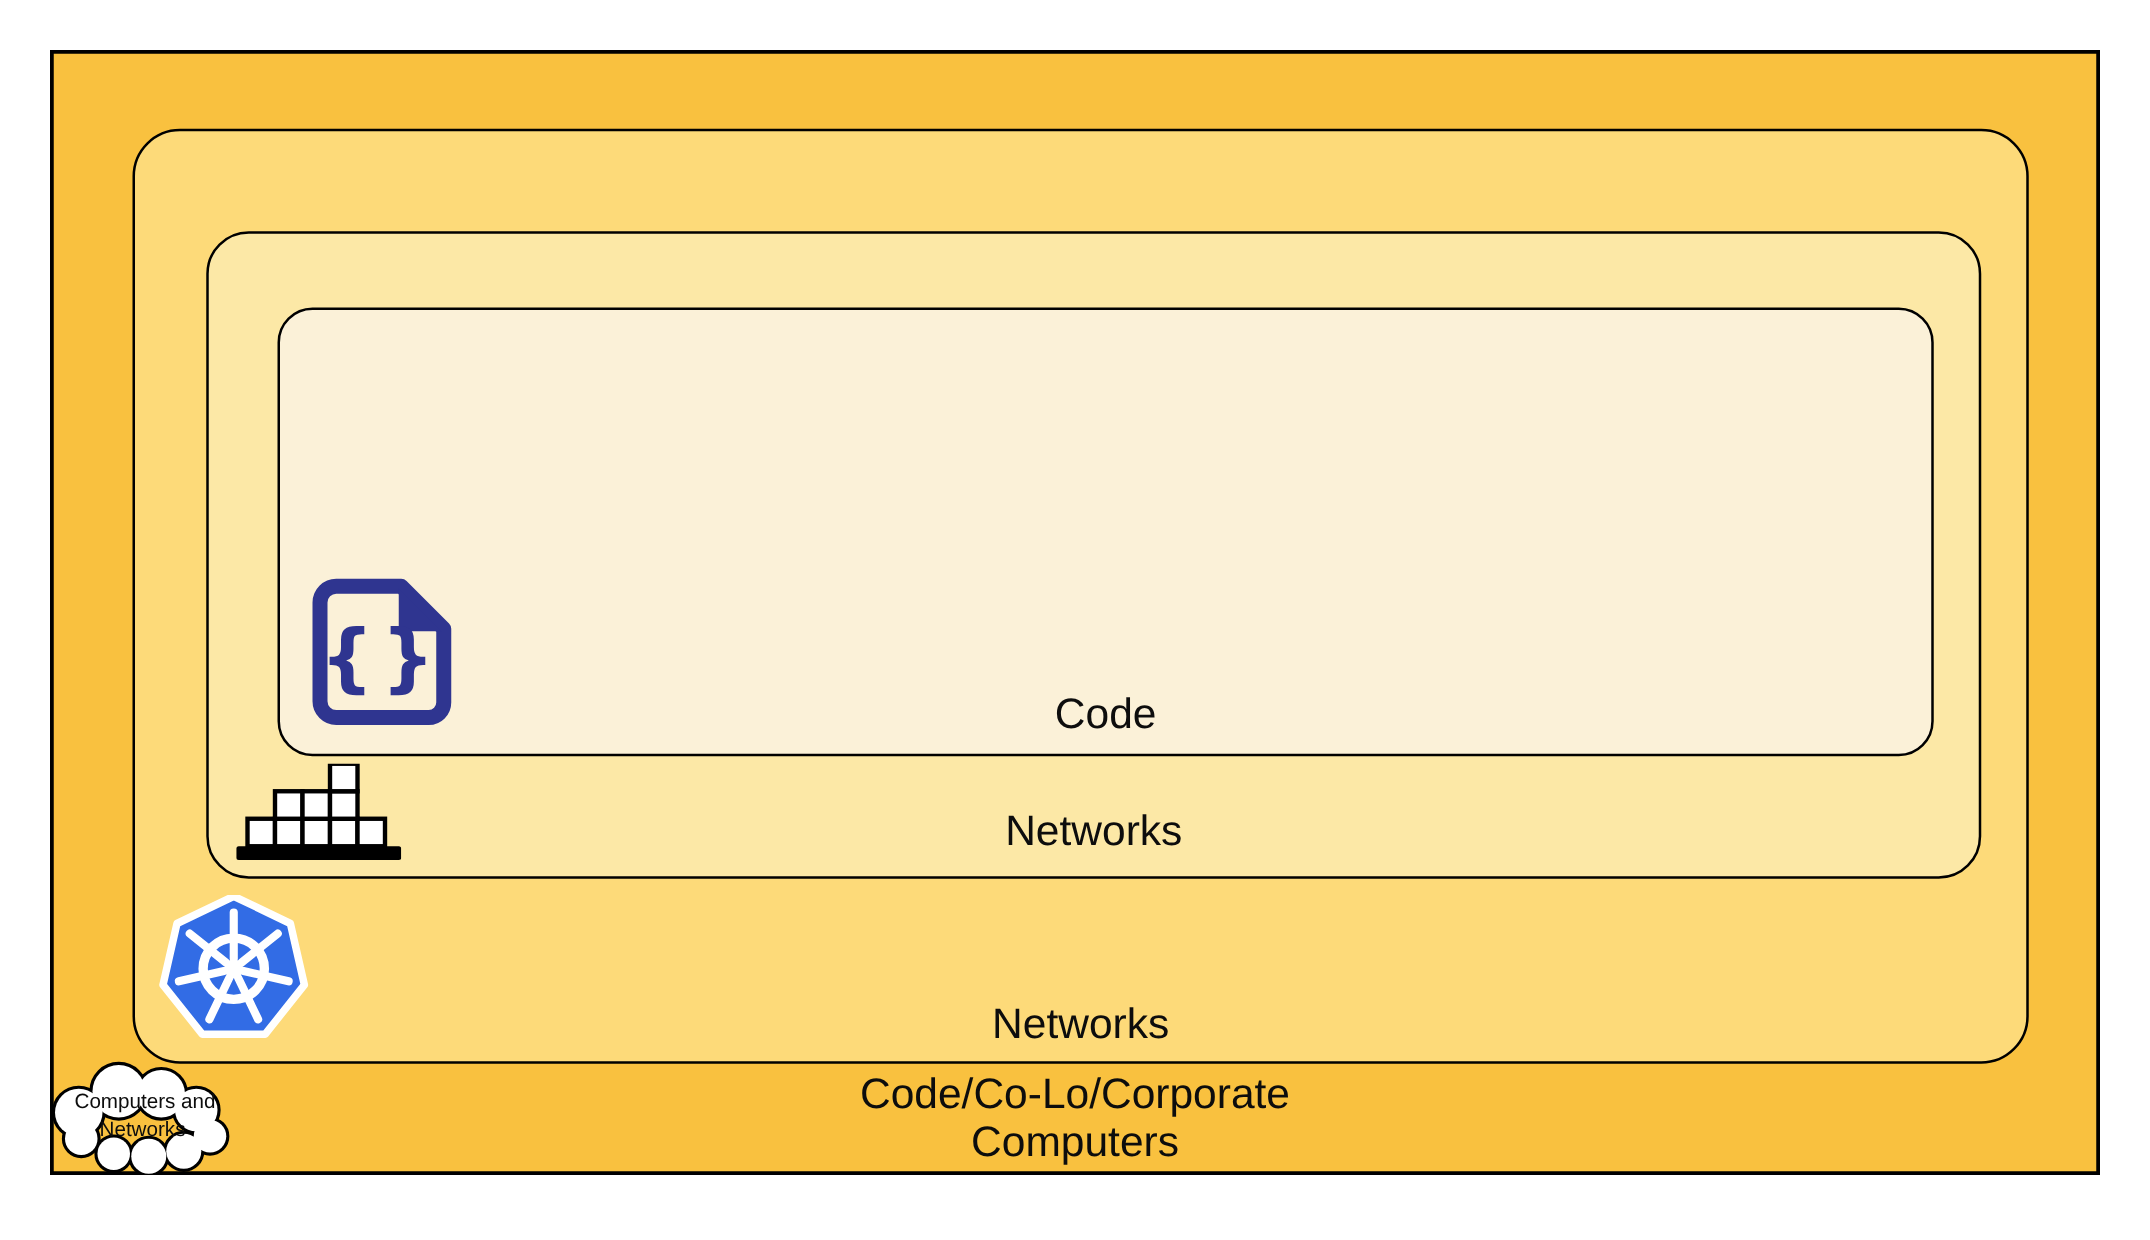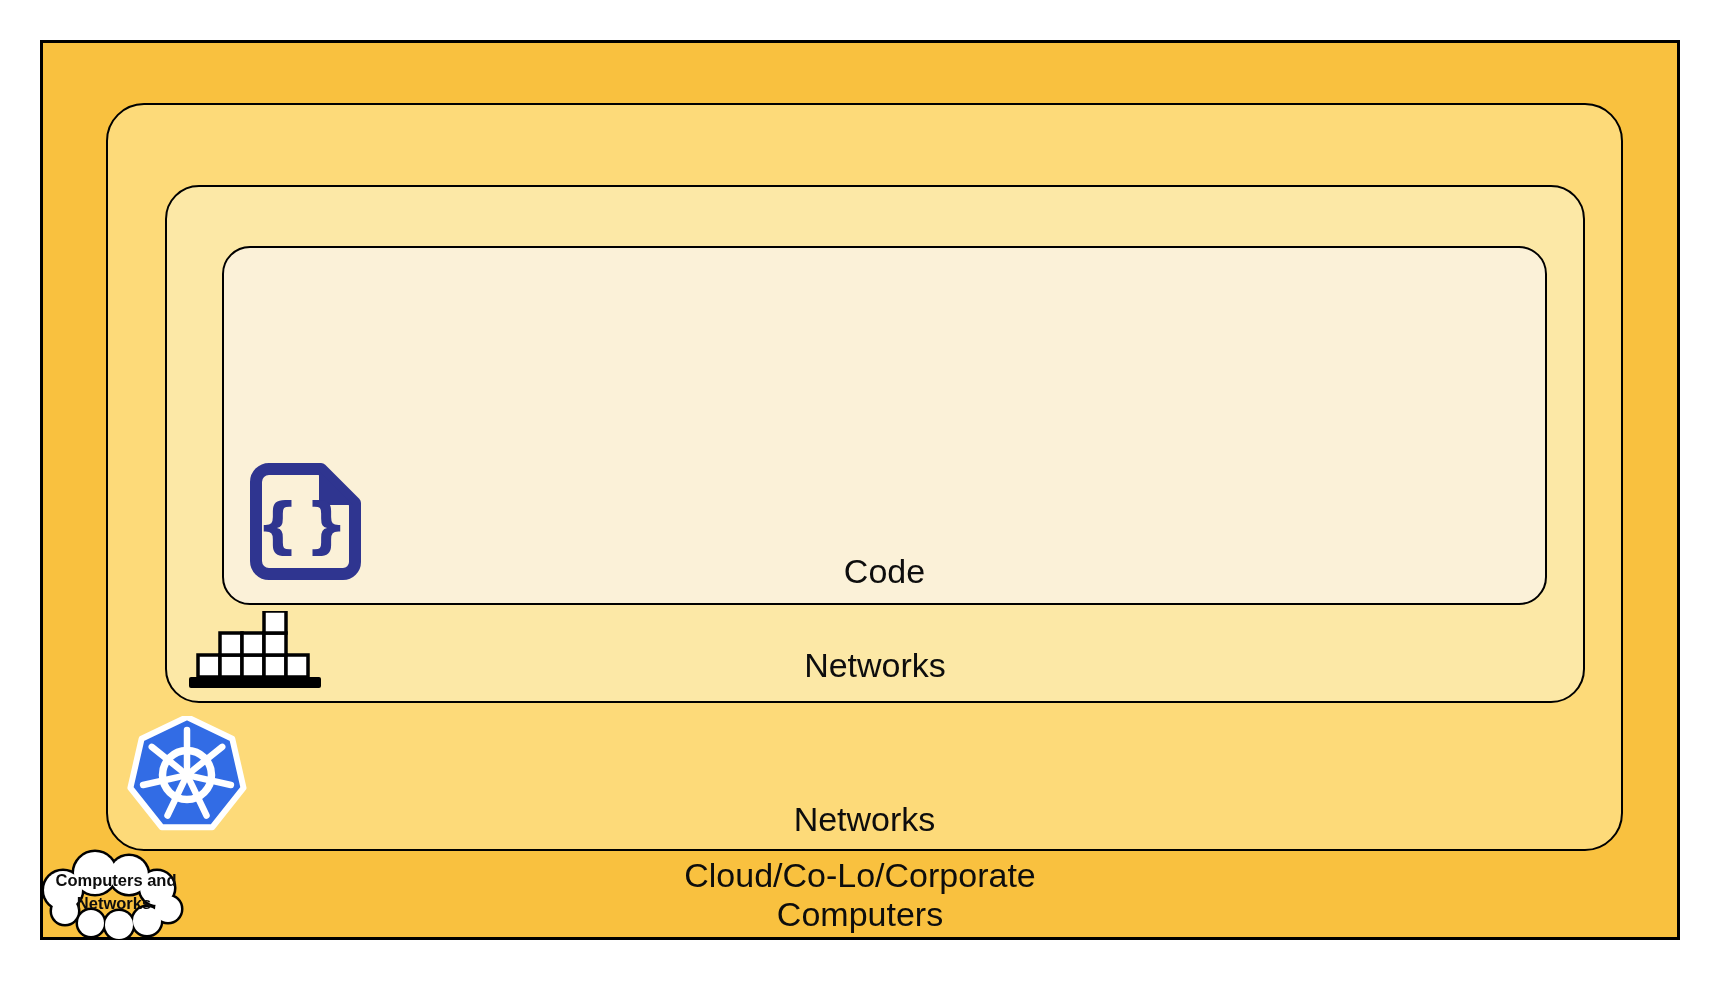--- a/index.html
+++ b/index.html
@@ -32,21 +32,21 @@
   .label-container{bottom:17px;}
   .label-cluster{bottom:11px;}
   .label-datacenter{
     position:absolute;left:0;right:0;bottom:3px;text-align:center;
     font-size:34px;line-height:39px;color:#0d0d0d;
   }
   .icon{position:absolute;}
   .icon-code{left:24px;bottom:21px;width:115px;height:120px;}
   .icon-container{left:22px;bottom:12px;width:132px;height:78px;}
   .icon-kubernetes{left:17px;bottom:13px;width:125px;height:120px;}
-  .cloud-callout{left:-4px;bottom:-3px;width:152px;height:92px;position:absolute;z-index:5;font-weight:bold;}
+  .cloud-callout{left:-4px;bottom:-3px;width:152px;height:92px;position:absolute;z-index:5;}
   .cloud-text{
     font-size:16.5px;line-height:22px;fill:#0d0d0d;
     font-family:"Liberation Sans", sans-serif;
   }
   svg{display:block;width:100%;height:100%;}
 </style>
 </head>
 <body>
 
 <div class="stage">
@@ -133,17 +133,17 @@
           <circle cx="80" cy="77" r="14"></circle>
           <circle cx="52" cy="75" r="13"></circle>
           <circle cx="26" cy="63" r="13"></circle>
         </g>
         <text x="77" y="38" text-anchor="middle" class="cloud-text">Computers and</text>
         <text x="75" y="61" text-anchor="middle" class="cloud-text">Networks</text>
       </svg>
     </div>
 
     <div class="label-datacenter">
-      <div>Cloud/Co-Lo/Corporate</div>
+      <div>Code/Co-Lo/Corporate</div>
       <div>Computers</div>
     </div>
   </div>
 </div>
 
 </body></html>

